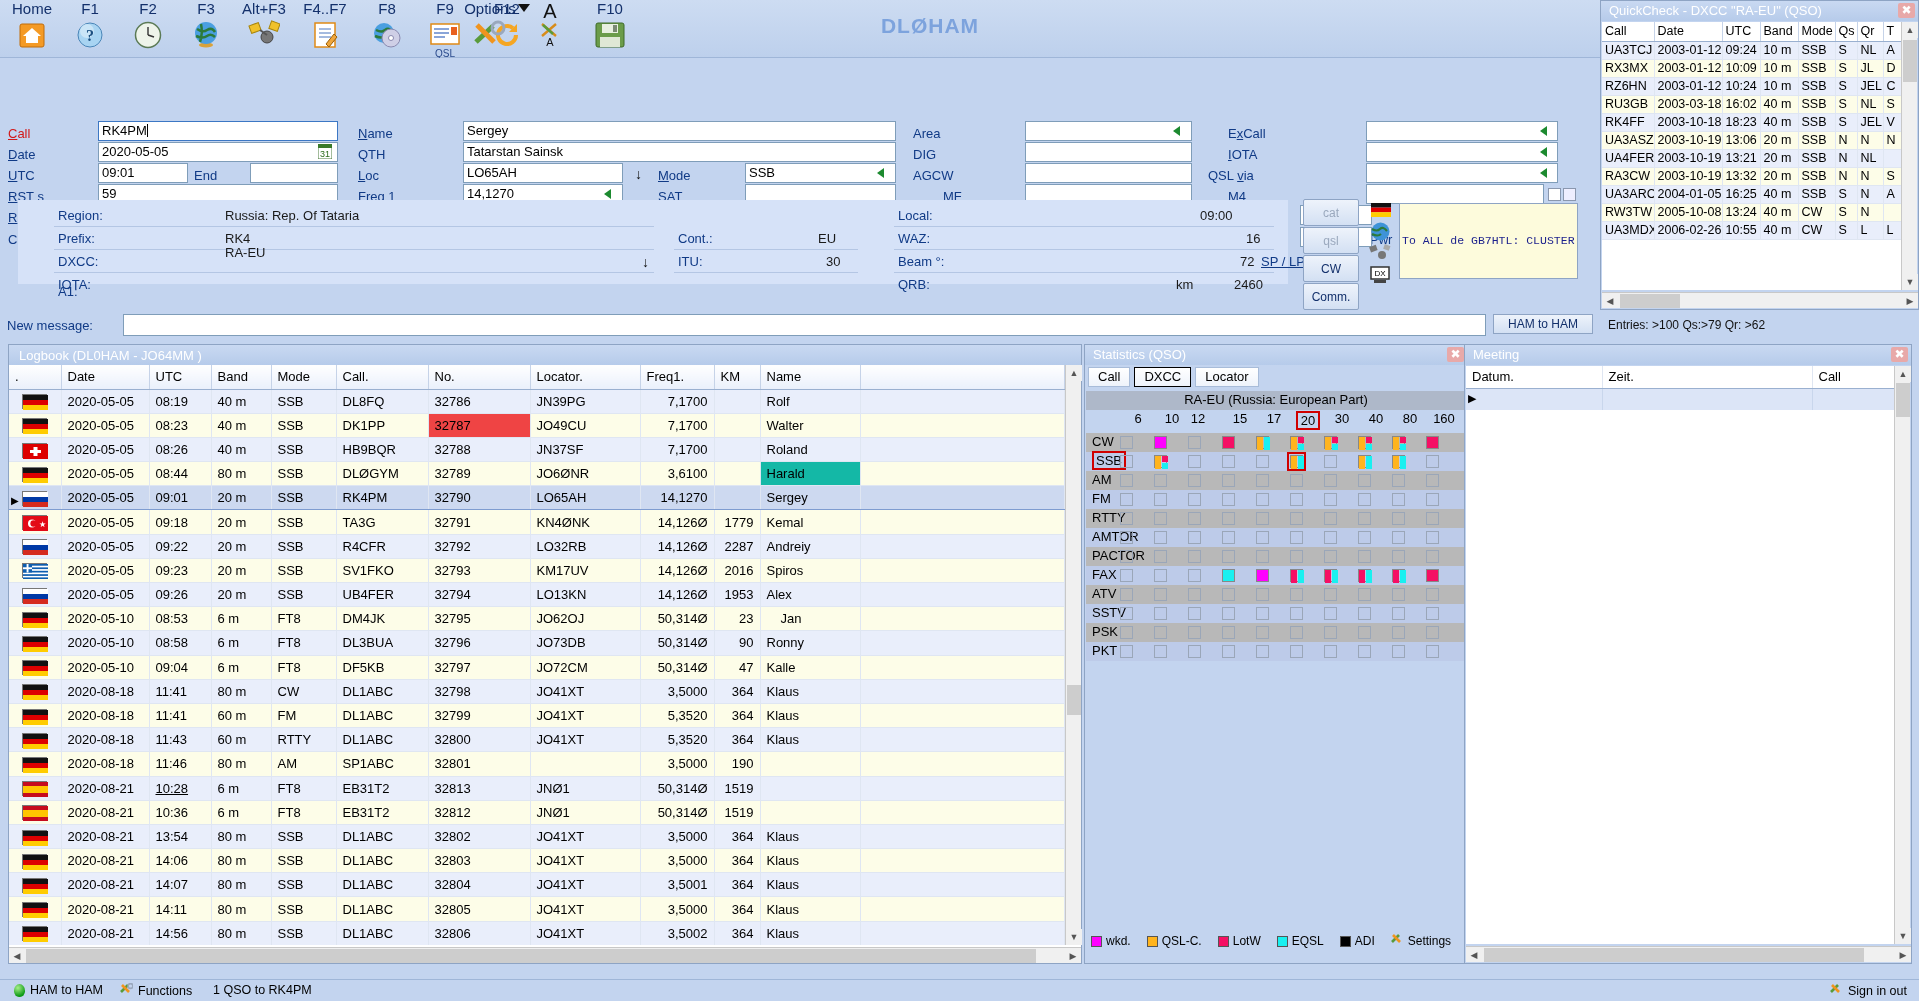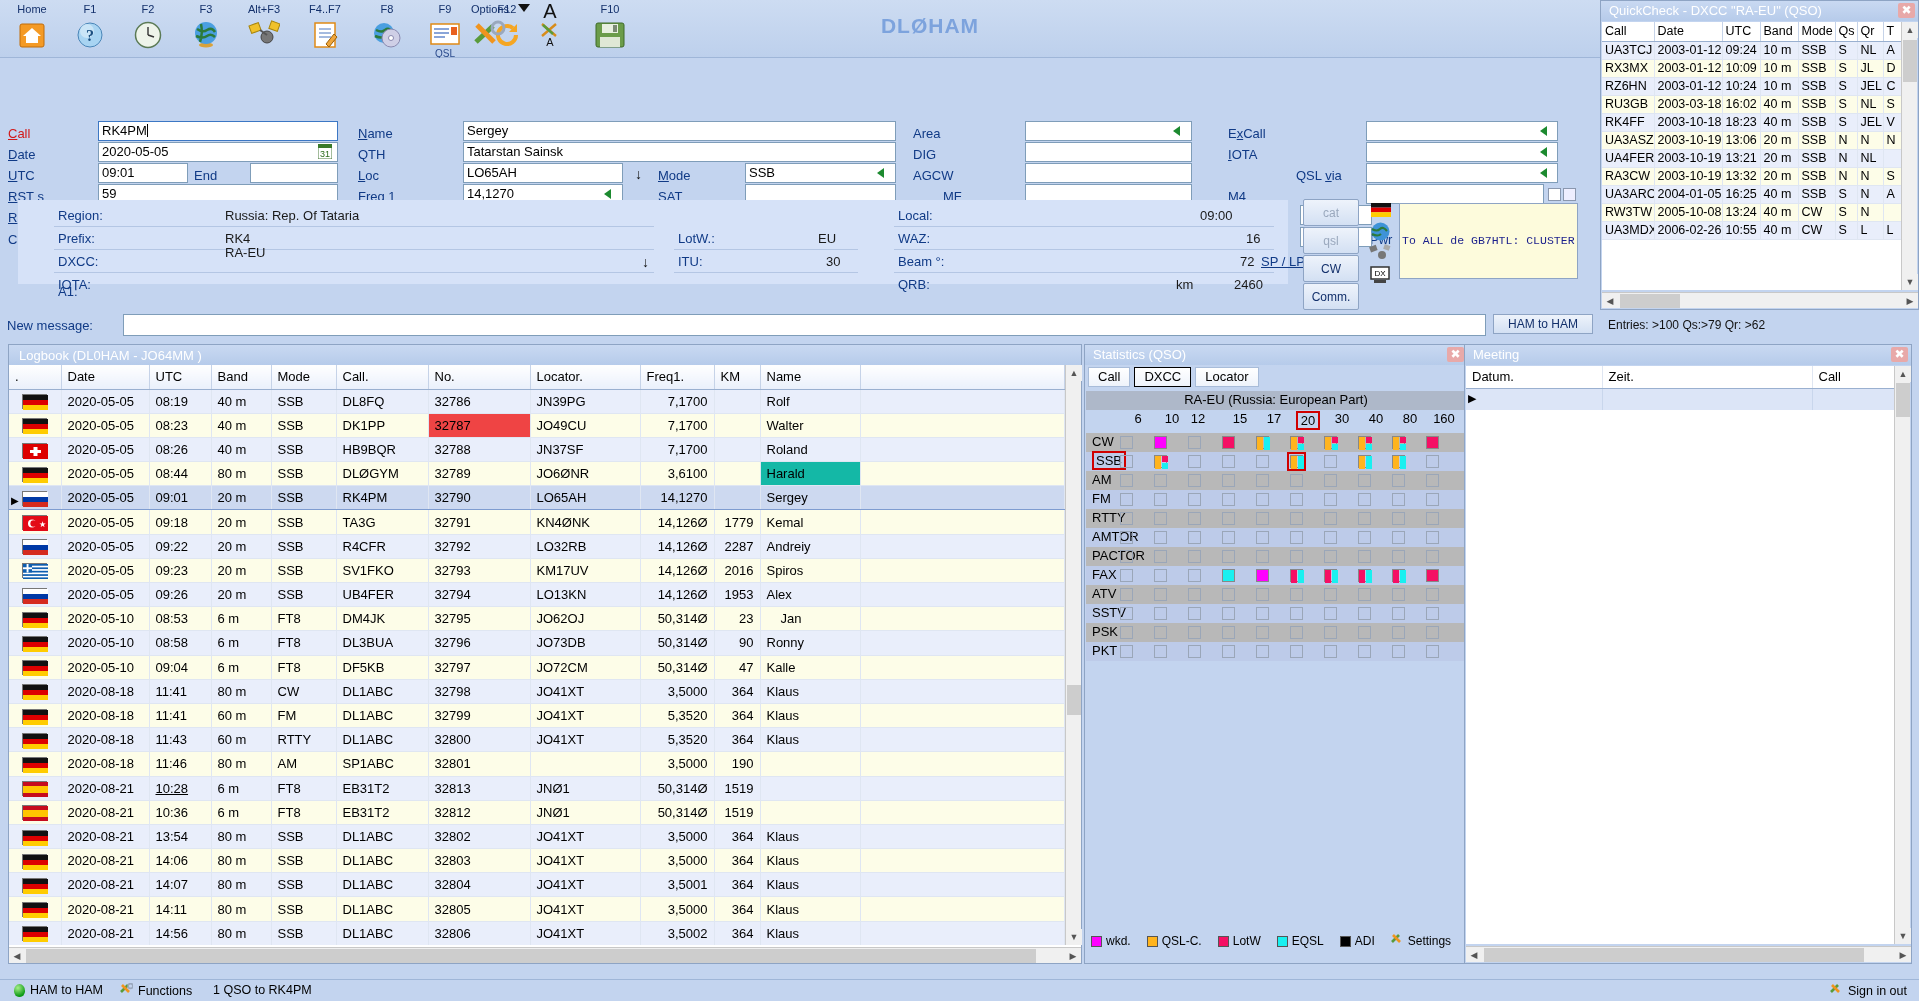--- a/index.html
+++ b/index.html
@@ -9,21 +9,21 @@
     font-family:"Liberation Sans", sans-serif;
     font-size:13px; color:#000;
     background:#b8cce8;
     -webkit-font-smoothing:none;
   }
   #app { position:relative; width:1919px; height:1001px; background:#c3d4ef; }
 
   
   .toolbar { position:absolute; left:0; top:0; width:1600px; height:58px; background:linear-gradient(#cddcf2,#bdd0ec); border-bottom:1px solid #9fb6d8; }
   .tb-item { position:absolute; top:2px; width:56px; text-align:center; cursor:default; }
-  .tb-label { font-size:11px; color:#13306b; line-height:14px; white-space:nowrap; }
+  .tb-label { font-size:15px; color:#13306b; line-height:14px; white-space:nowrap; }
   .tb-ico { height:34px; display:flex; align-items:center; justify-content:center; margin-top:2px;}
   .tb-sub { font-size:10px; color:#2a4a8c; margin-top:-4px;}
 
   .title-center { position:absolute; left:640px; top:14px; width:580px; text-align:center;
      font-size:21px; font-weight:bold; color:#7da3dd; letter-spacing:1px; }
 
   
   .form { position:absolute; left:0; top:58px; width:1600px; height:140px; background:#c3d4ef; }
   .lbl { position:absolute; font-size:13px; color:#103a86; white-space:nowrap; }
   .lbl u { text-decoration:underline; }
@@ -322,21 +322,21 @@
     <div class="lbl" style="left:913px;top:110px">AGCW</div>
     <div class="lbl" style="left:943px;top:131px">MF</div>
     <div class="inp" style="left:1025px;top:63px;width:167px"><span></span></div>
     <div class="spin" style="left:1173px;top:68px"></div>
     <div class="inp" style="left:1025px;top:84px;width:167px"><span></span></div>
     <div class="inp" style="left:1025px;top:105px;width:167px"><span></span></div>
     <div class="inp" style="left:1025px;top:126px;width:167px"><span></span></div>
 
     <div class="lbl" style="left:1228px;top:68px">E<u>x</u>Call</div>
     <div class="lbl" style="left:1228px;top:89px"><u>I</u>OTA</div>
-    <div class="lbl" style="left:1296px;top:110px">QSL <u>v</u>ia</div>
+    <div class="lbl" style="left:1208px;top:110px">QSL <u>v</u>ia</div>
     <div class="lbl" style="left:1228px;top:131px">M4</div>
     <div class="lbl" style="left:1228px;top:152px">Q<u>S</u>L s</div>
     <div class="lbl" style="left:1400px;top:152px">r</div>
     <div class="lbl" style="left:1228px;top:174px">Stn</div>
     <div class="lbl" style="left:1370px;top:174px">Pwr</div>
 
     <div class="inp" style="left:1366px;top:63px;width:192px"><span></span></div>
     <div class="spin" style="left:1540px;top:68px"></div>
     <div class="inp" style="left:1366px;top:84px;width:192px"><span></span></div>
     <div class="spin" style="left:1540px;top:89px"></div>
@@ -360,21 +360,21 @@
     <div class="iline" style="left:36px;top:26px;width:600px"></div>
     <div class="irow" style="left:40px;top:31px">Prefix:</div>
     <div class="ival" style="left:207px;top:31px">RK4</div>
     <div class="iline" style="left:36px;top:49px;width:600px"></div>
     <div class="irow" style="left:40px;top:54px">DXCC:</div>
     <div class="ival" style="left:207px;top:45px">RA-EU</div>
     <div style="position:absolute;left:624px;top:54px;font-size:14px;color:#111">↓</div>
     <div class="iline" style="left:36px;top:72px;width:600px"></div>
     <div class="irow" style="left:40px;top:77px">IOTA:</div>
 
-    <div class="irow" style="left:660px;top:31px">LotW.:</div>
+    <div class="irow" style="left:660px;top:31px">Cont.:</div>
     <div class="ival" style="left:800px;top:31px">EU</div>
     <div class="iline" style="left:656px;top:49px;width:184px"></div>
     <div class="irow" style="left:660px;top:54px">ITU:</div>
     <div class="ival" style="left:808px;top:54px">30</div>
     <div class="iline" style="left:656px;top:72px;width:184px"></div>
 
     <div class="irow" style="left:880px;top:8px">Local:</div>
     <div class="ival" style="left:1182px;top:8px">09:00</div>
     <div class="iline" style="left:876px;top:26px;width:380px"></div>
     <div class="irow" style="left:880px;top:31px">WAZ:</div>

